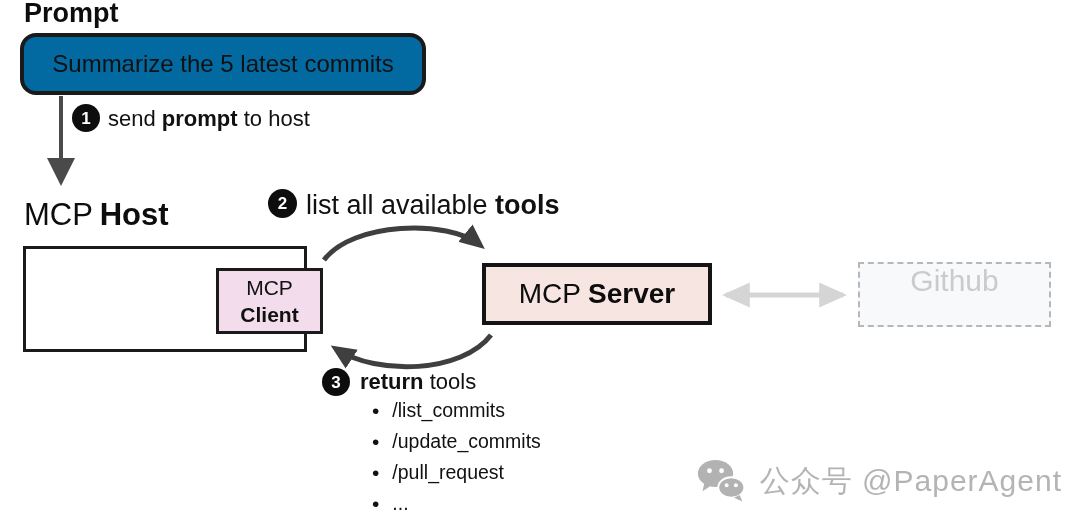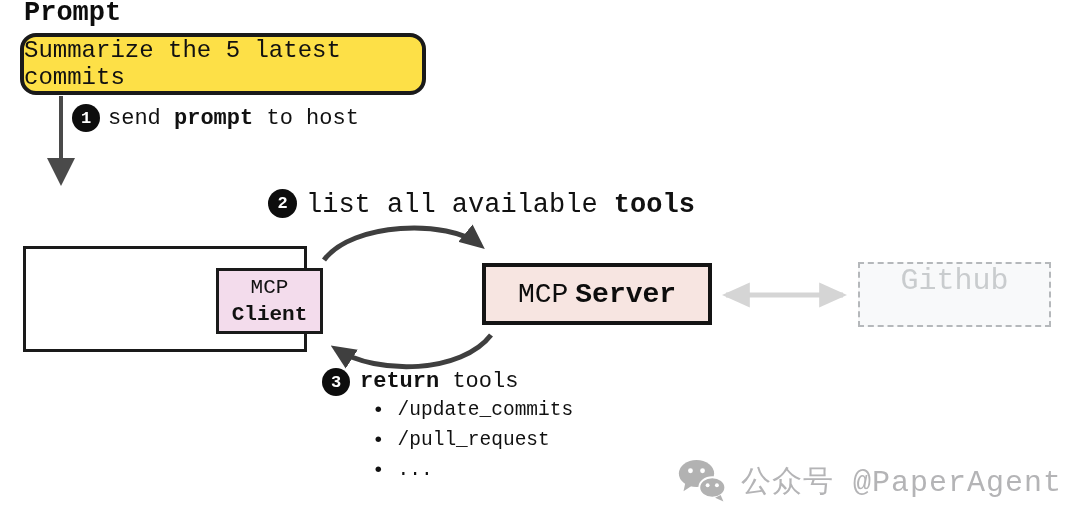--- a/index.html
+++ b/index.html
@@ -1,25 +1,25 @@
 <!DOCTYPE html>
 <html><head>
 <meta charset="utf-8">
 <style>
   html,body{margin:0;padding:0;background:#fff;}
   .canvas{
     position:relative;width:1080px;height:518px;background:#ffffff;
-    font-family:Liberation Mono, monospace;color:#111;overflow:hidden;
+    font-family:Liberation Sans, sans-serif;color:#111;overflow:hidden;
   }
   .abs{position:absolute;}
   
   .prompt-heading{left:24px;top:-2px;font-size:27px;font-weight:700;color:#0d0d0d;}
   
   .prompt-bubble{
-    left:20px;top:33px;width:398px;height:54px;background:#fde047;
+    left:20px;top:33px;width:398px;height:54px;background:#0369a1;
     border:4px solid #1a1a1a;border-radius:16px;display:flex;align-items:center;
     justify-content:center;font-size:24px;color:#111;
   }
   
   .badge{
     width:28px;height:28px;border-radius:50%;background:#0d0d0d;color:#fff;
     display:flex;align-items:center;justify-content:center;
     font-size:17px;font-weight:700;line-height:1;
   }
   .step-label{font-size:22px;color:#111;white-space:nowrap;text-align:right;}
@@ -103,20 +103,21 @@
   <div class="abs prompt-heading">Prompt</div>
   <div class="abs prompt-bubble">
     <span>Summarize the 5 latest commits</span>
   </div>
 
   <div class="abs badge" id="step1-badge">
     <span>1</span>
   </div>
   <div class="abs step-label" id="step1-label"><span>send </span><b>prompt</b><span> to host</span></div>
 
+  <div class="abs host-label"><span class="reg">MCP</span><span class="bld">Host</span></div>
   <div class="abs host-box"></div>
 
   <div class="abs client-box">
     <div class="l1">MCP</div>
     <div class="l2">Client</div>
   </div>
 
   <div class="abs badge" id="step2-badge">
     <span>2</span>
   </div>
@@ -126,20 +127,21 @@
       <span class="reg">MCP</span>
       <span class="bld">Server</span>
     </div>
 
   <div class="abs badge" id="step3-badge">
     <span>3</span>
   </div>
   <div class="abs step-label" id="step3-label"><span></span><b>return</b><span> tools</span></div>
 
   <ul class="abs tools">
+    <li>/list_commits</li>
     <li>/update_commits</li>
     <li>/pull_request</li>
     <li>...</li>
   </ul>
 
   <div class="abs github-box">
     <span>Github</span>
   </div>
 
   <div class="abs watermark">

